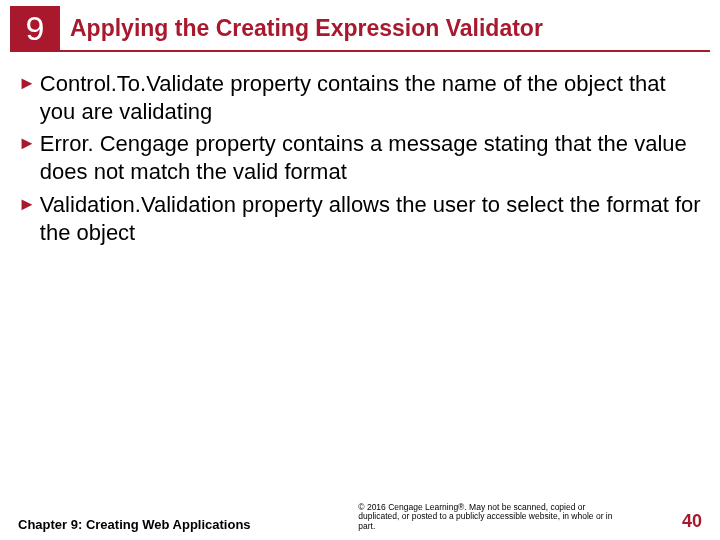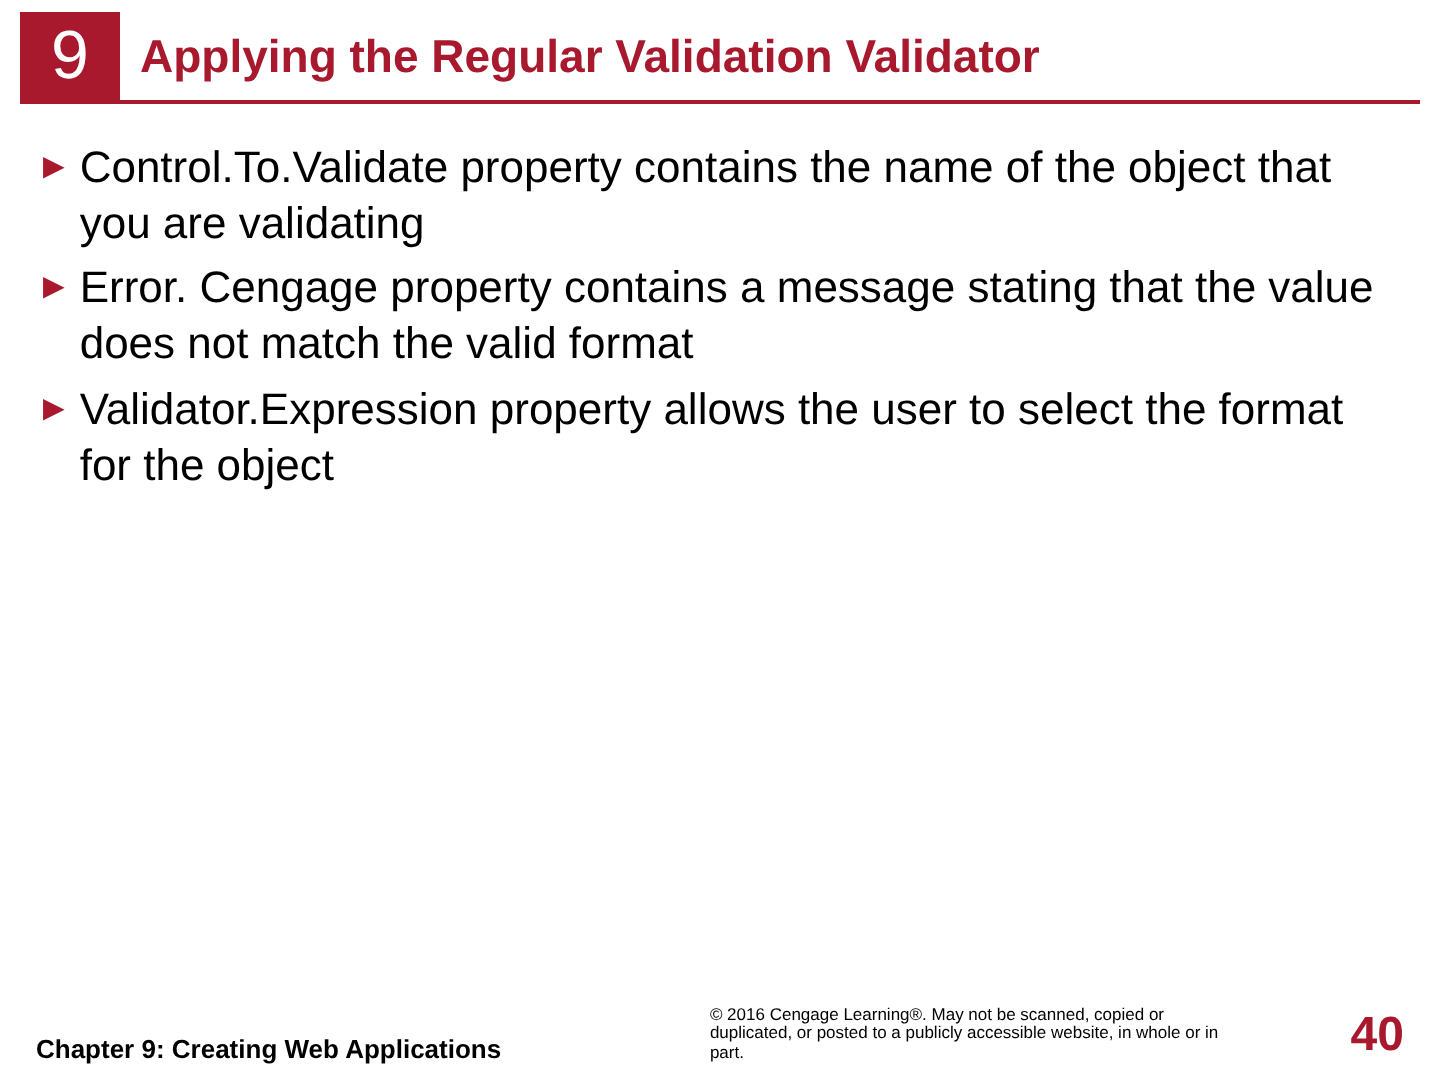--- a/index.html
+++ b/index.html
@@ -71,34 +71,34 @@
   .footer-center {
     font-size: 8.5px;
     color: #000;
     line-height: 1.15;
     text-align: left;
     max-width: 260px;
     margin-left: 44px;
     flex: 1 1 auto;
   }
   .footer-right {
-    font-size: 24px;
+    font-size: 18px;
     font-weight: bold;
     color: #a8192e;
     flex: 0 0 auto;
   }
 </style>
 </head>
 <body>
 
 <div class="slide">
 
   <div class="header-bar">
     <div class="chapter-box">9</div>
-    <div class="slide-title">Applying the Regular Validation Validator</div>
+    <div class="slide-title">Applying the Creating Expression Validator</div>
   </div>
 
   <div class="body">
 
     <div class="bullet">
       <span class="arrow">►</span>
       <span class="bullet-text">
         <span class="term">Control.To.Validate</span><span> property contains the name of the object that you are validating</span>
       </span>
     </div>
@@ -106,21 +106,21 @@
     <div class="bullet">
       <span class="arrow">►</span>
       <span class="bullet-text">
         <span class="term">Error. Cengage</span><span> property contains a message stating that the value does not match the valid format</span>
       </span>
     </div>
 
     <div class="bullet">
       <span class="arrow">►</span>
       <span class="bullet-text">
-        <span class="term">Validator.Expression</span><span> property allows the user to select the format for the object</span>
+        <span class="term">Validation.Validation</span><span> property allows the user to select the format for the object</span>
       </span>
     </div>
 
   </div>
 
   <div class="footer">
     <div class="footer-left">Chapter 9: Creating Web Applications</div>
     <div class="footer-center">© 2016 Cengage Learning®. May not be scanned, copied or duplicated, or posted to a publicly accessible website, in whole or in part.</div>
     <div class="footer-right">40</div>
   </div>

